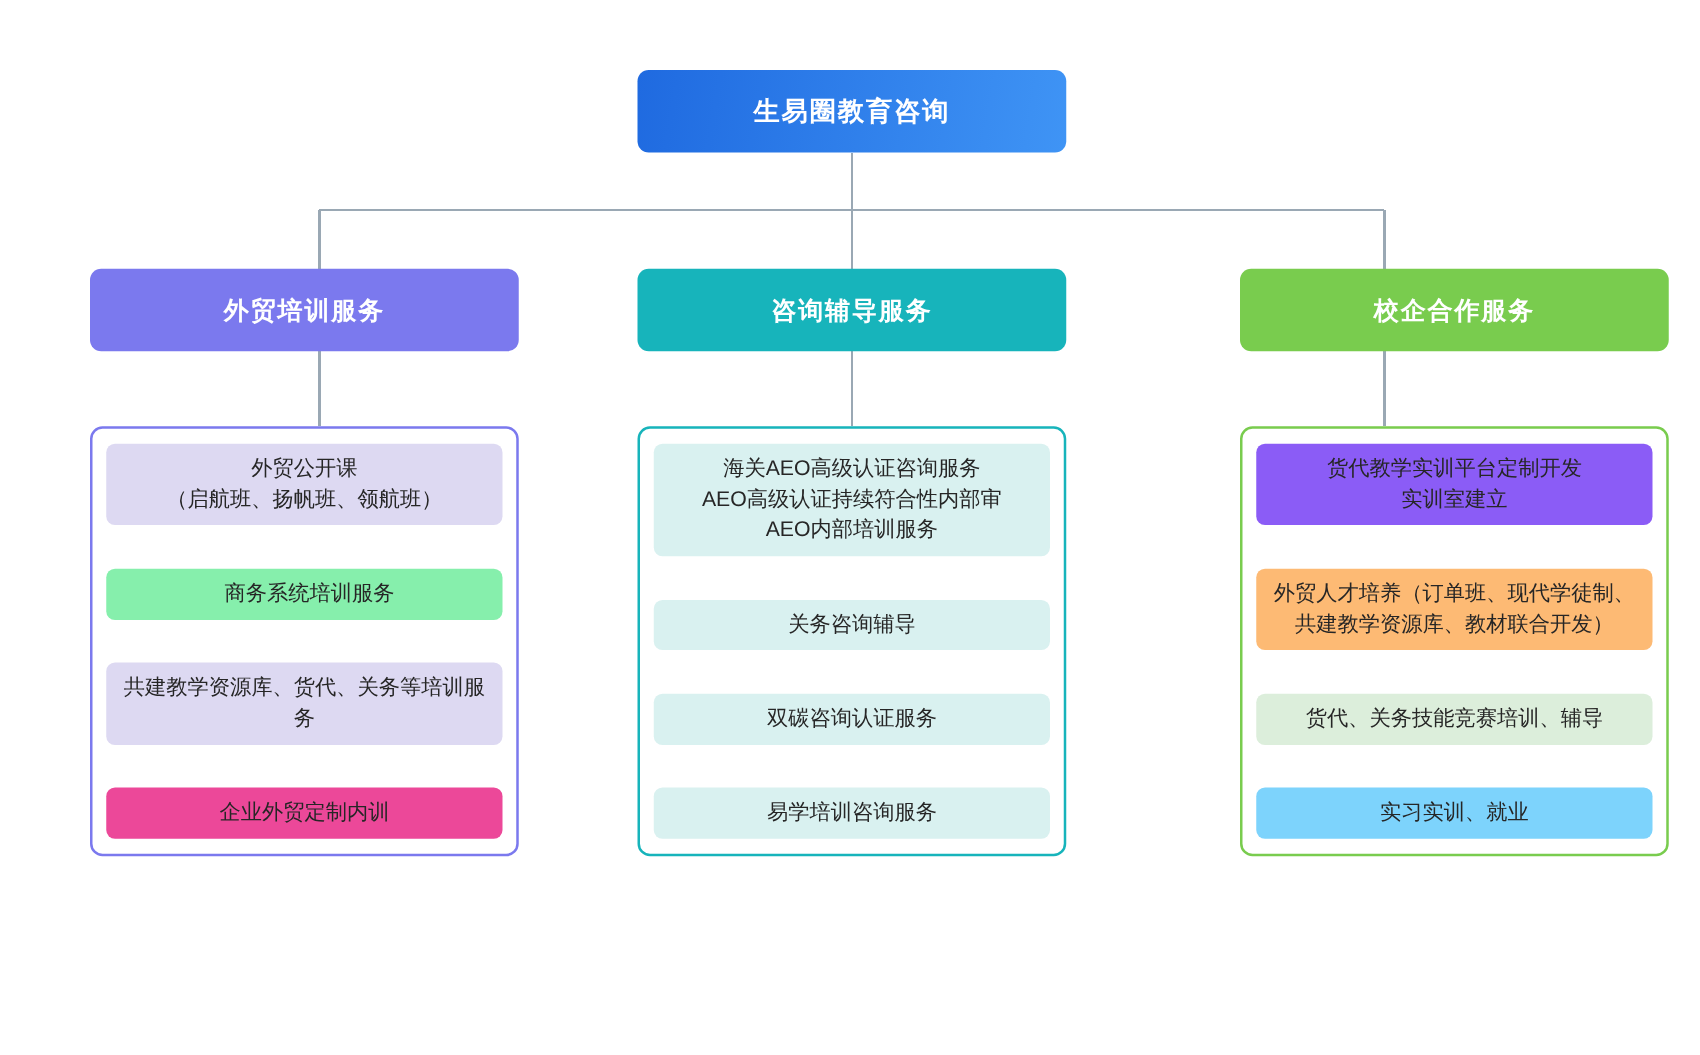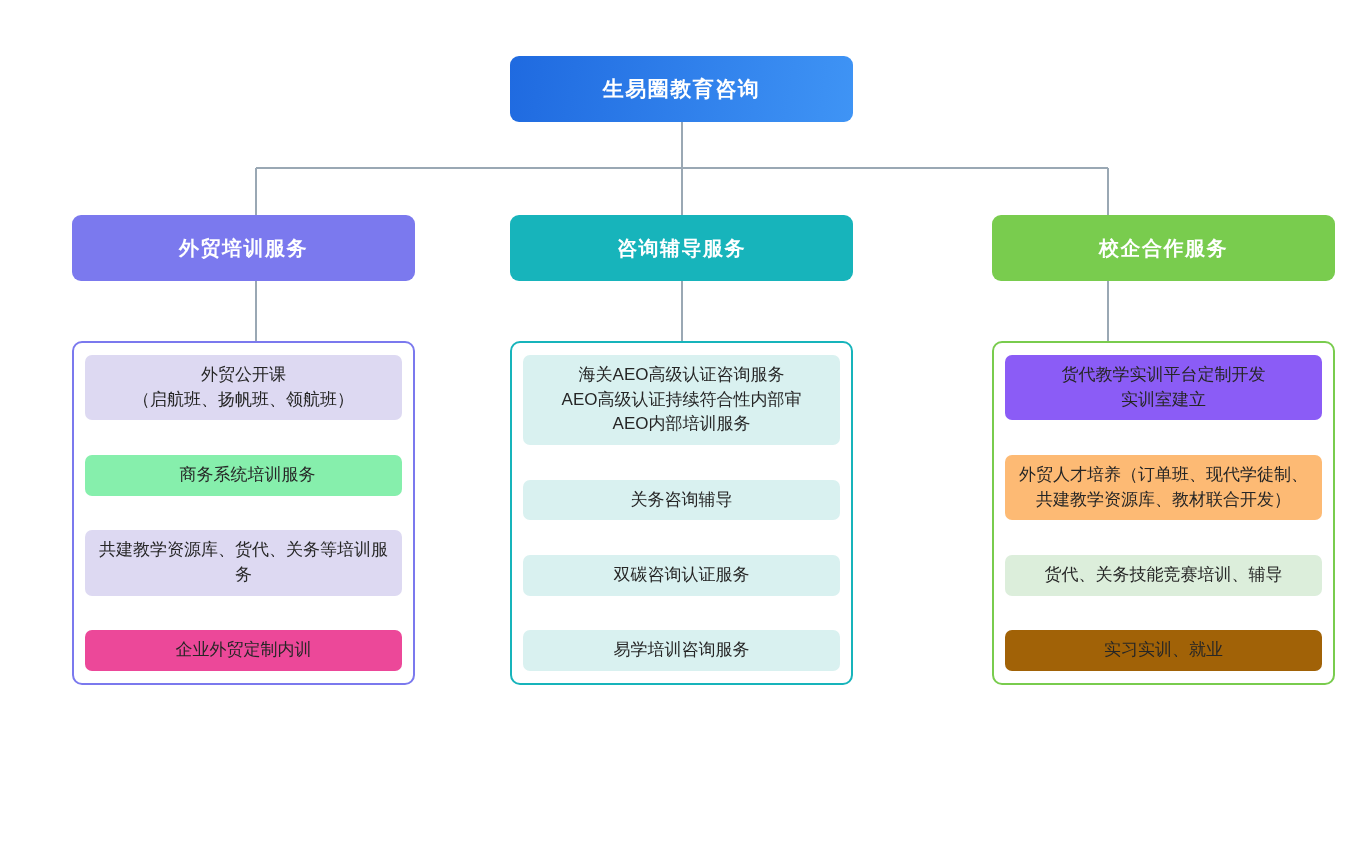--- a/index.html
+++ b/index.html
@@ -171,17 +171,17 @@
 
   <div class="column col-3">
     <div class="col-header" style="background: rgb(121, 204, 78);">
       <span>校企合作服务</span>
     </div>
     <div class="col-panel" style="border-color: rgb(121, 204, 78);">
       <div class="card" style="background: #8b5cf6;">货代教学实训平台定制开发
 实训室建立</div>
       <div class="card" style="background: #fdba74;">外贸人才培养（订单班、现代学徒制、共建教学资源库、教材联合开发）</div>
       <div class="card" style="background: rgb(220, 238, 219);">货代、关务技能竞赛培训、辅导</div>
-      <div class="card" style="background: #a16207;">实习实训、就业</div>
+      <div class="card" style="background: #7dd3fc;">实习实训、就业</div>
     </div>
   </div>
 
 </div>
 
 </body></html>

